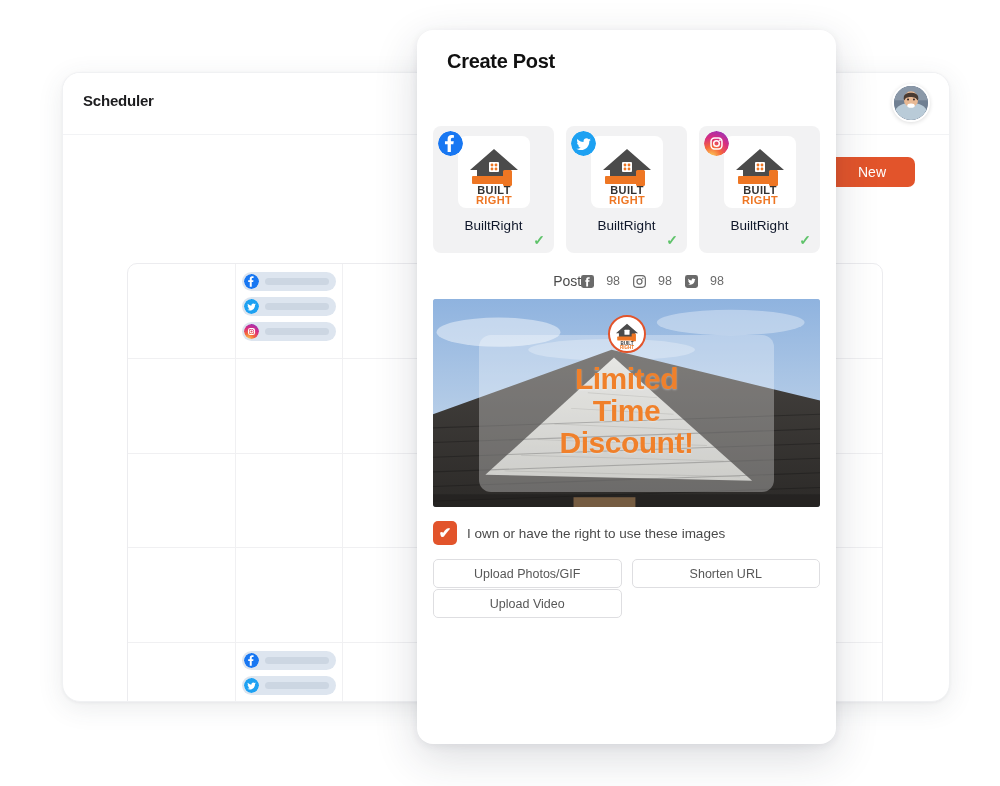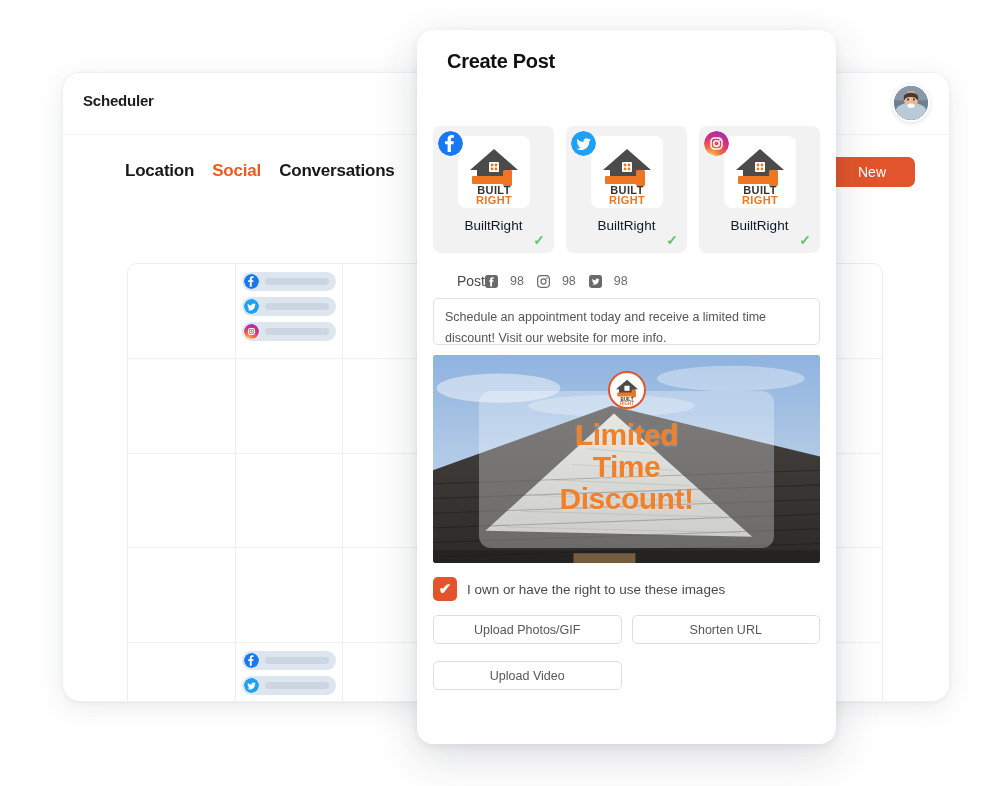--- a/index.html
+++ b/index.html
@@ -122,21 +122,21 @@
     width: 25px; height: 25px; border-radius: 50%;
     z-index: 3; overflow: hidden;
   }
   .acct-name { font-size: 13.5px; color: #0f172a; margin-top: 10px; }
   .acct-check {
     align-self: flex-end; color: #5fc36a; font-size: 14px;
     line-height: 10px; margin-top: 2px; font-weight: bold;
   }
 
   .post-row {
-    display: flex; align-items: center; justify-content: flex-start;
+    display: flex; align-items: center; justify-content: center;
     margin-top: 20px;
     margin-left: 24px;
   }
   .post-label { font-size: 14px; color: #4a4a4a; }
   .counters { display: flex; align-items: center; gap: 13px; }
   .counter { display: flex; align-items: center; gap: 12px; }
   .counter-ico { width: 13px; height: 13px; }
   .counter-num { font-size: 12.5px; color: #6a6a6a; }
 
   .composer {
@@ -177,21 +177,21 @@
   .own-row { display: flex; align-items: center; gap: 10px; margin-top: 14px; }
   .cbox {
     width: 24px; height: 24px; border-radius: 5px; background: #e2542b;
     display: flex; align-items: center; justify-content: center;
     color: #fff; font-size: 15px; font-weight: bold;
   }
   .own-label { font-size: 13.5px; color: #4a4a4a; }
 
   .btn-grid {
     margin-top: 14px; display: grid;
-    grid-template-columns: 1fr 1fr; gap: 17px 10px;
+    grid-template-columns: 1fr 1fr; gap: 1px 10px;
   }
   .obtn {
     height: 29px; border: 1px solid #dedee1; border-radius: 5px;
     background: #fff; color: #575757; font-size: 12.5px;
     font-family: inherit; display: flex; align-items: center; justify-content: center;
   }
 </style>
 </head>
 <body>
 
@@ -217,25 +217,20 @@
             <ellipse cx="19" cy="22" rx="4.2" ry="2.4" fill="#fff"></ellipse>
             <circle cx="15.7" cy="15" r="1.1" fill="#33292a"></circle>
             <circle cx="22.3" cy="15" r="1.1" fill="#33292a"></circle>
           </g>
         </svg>
       </div>
     </div>
 
     <div class="sched-body">
 
-      <div class="tabs">
-        <div class="tab">Location</div>
-        <div class="tab active">Social</div>
-        <div class="tab">Conversations</div>
-      </div>
 
       <div class="new-btn">New</div>
 
       <div class="cal" id="calendar">
           <div class="cal-cell"></div>
           <div class="cal-cell">
             <div class="pill">
               <div class="pill-ico">
                 <svg class="ico-svg" viewBox="0 0 32 32">
                   <circle cx="16" cy="16" r="16" fill="#1877f2"></circle>
@@ -448,21 +443,20 @@
           <div class="counter">
             <svg class="counter-ico" viewBox="0 0 16 16">
               <rect width="16" height="16" rx="3" fill="#6a6a6a"></rect>
               <path d="M13 5.3c-.35.16-.73.26-1.12.3.4-.24.71-.62.86-1.07-.38.22-.8.39-1.24.47-.36-.38-.86-.62-1.42-.62-1.07 0-1.94.87-1.94 1.94 0 .15.02.3.05.44-1.61-.08-3.04-.85-4-2.03-.17.29-.26.62-.26.98 0 .67.34 1.27.86 1.62-.32-.01-.62-.1-.88-.24v.02c0 .94.67 1.73 1.56 1.9-.16.05-.33.07-.51.07-.13 0-.25-.01-.37-.03.25.78.96 1.34 1.81 1.36-.66.52-1.5.83-2.4.83-.16 0-.31 0-.46-.03.86.55 1.87.87 2.96.87 3.55 0 5.5-2.94 5.5-5.5v-.25c.38-.27.71-.61.97-1z" fill="#fff"></path>
             </svg>
             <span class="counter-num">98</span>
           </div>
         </div>
       </div>
 
-      <div class="composer">Schedule an appointment today and receive a limited time discount! Visit our website for more info.</div>
 
       <div class="preview">
         <svg viewBox="0 0 325 213" preserveAspectRatio="none">
           <defs>
             <linearGradient id="sky" x1="0" y1="0" x2="0" y2="1">
               <stop offset="0%" stop-color="#8fb3df"></stop>
               <stop offset="60%" stop-color="#b9cfe8"></stop>
               <stop offset="100%" stop-color="#d8e4f0"></stop>
             </linearGradient>
             <linearGradient id="shingleDark" x1="0" y1="0" x2="0" y2="1">

